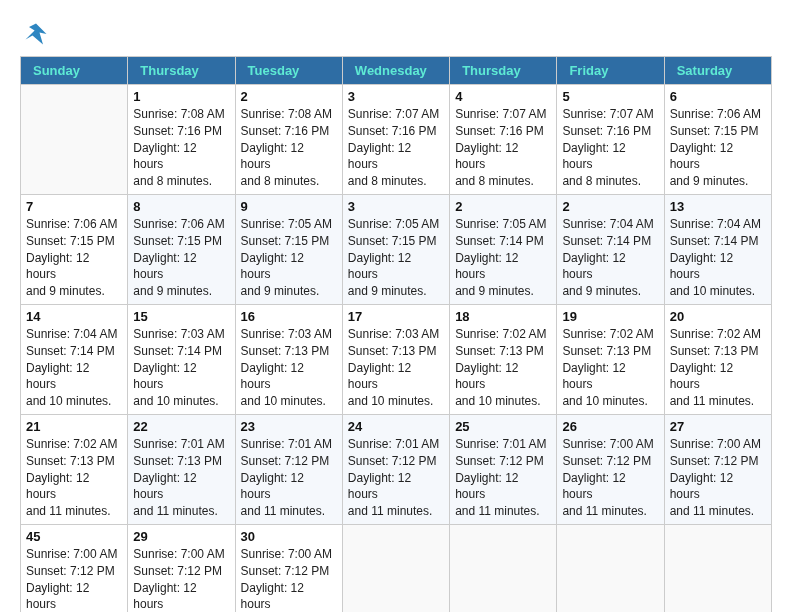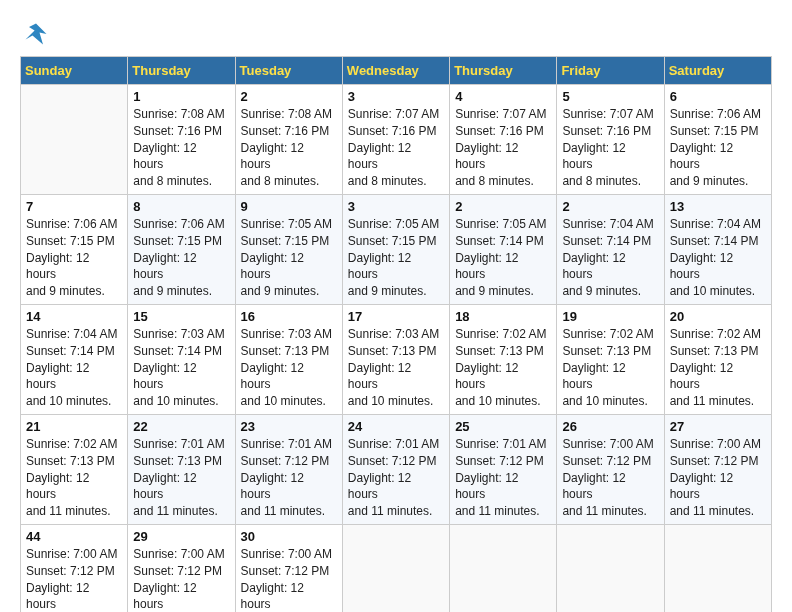--- a/index.html
+++ b/index.html
@@ -40,22 +40,22 @@
       font-size: 16px;
       color: #333;
     }
     .calendar {
       width: 100%;
       border-collapse: collapse;
       font-size: 11px;
     }
     .calendar th {
       background-color: #2e6da4;
-      color: #fde047;
-      padding: 6px 4px;
+      color: #5eead4;
+      padding: 6px 12px;
       text-align: left;
       font-size: 13px;
       font-weight: bold;
       border: 1px solid #ccc;
     }
     .calendar td {
       border: 1px solid #ccc;
       vertical-align: top;
       padding: 4px 5px;
       width: 107px;
@@ -314,21 +314,21 @@
         <td>
           <span class="day-number">27</span>
           <div class="day-info" style="white-space: pre-line;">Sunrise: 7:00 AM
 Sunset: 7:12 PM
 Daylight: 12 hours
 and 11 minutes.</div>
         </td>
       </tr>
       <tr class="row-odd">
         <td>
-          <span class="day-number">44</span>
+          <span class="day-number">45</span>
           <div class="day-info" style="white-space: pre-line;">Sunrise: 7:00 AM
 Sunset: 7:12 PM
 Daylight: 12 hours
 and 12 minutes.</div>
         </td>
         <td>
           <span class="day-number">29</span>
           <div class="day-info" style="white-space: pre-line;">Sunrise: 7:00 AM
 Sunset: 7:12 PM
 Daylight: 12 hours

